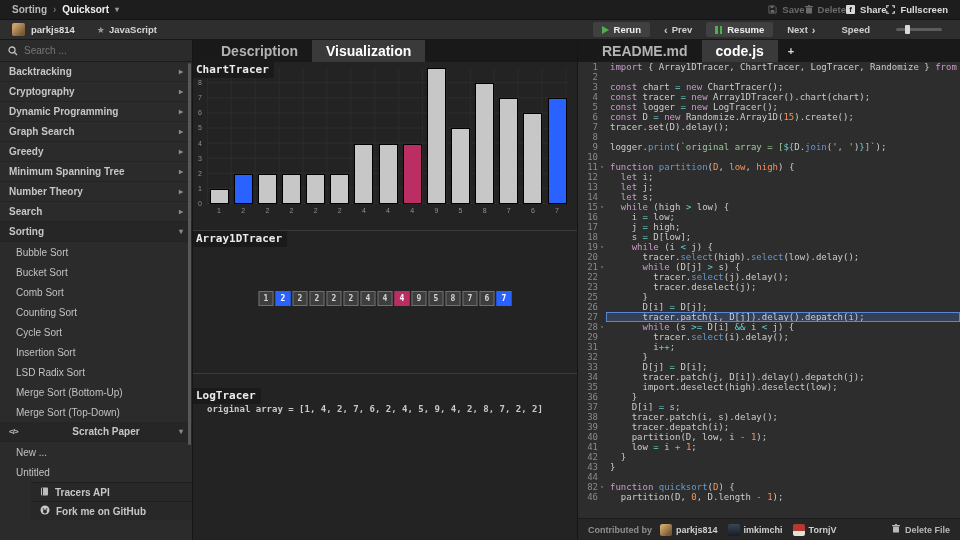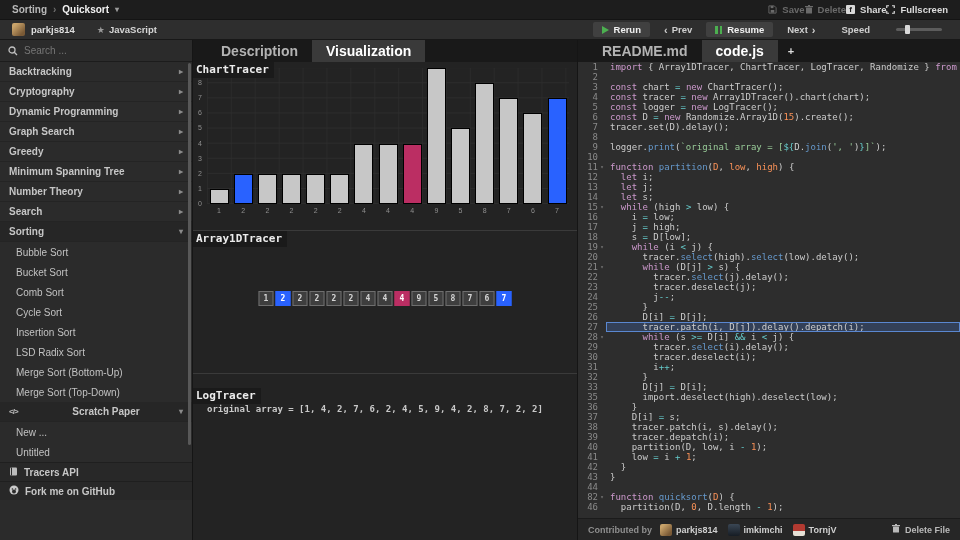--- a/index.html
+++ b/index.html
@@ -44,21 +44,21 @@
   #sidebar { position:relative; width:193px; background:#2b2b2b; border-right:1px solid #151515; overflow:hidden; }
   .search-row { height:22px; display:flex; align-items:center; gap:6px; padding:0 8px; border-bottom:1px solid #1c1c1c; }
   .search-row input { flex:1; background:transparent; border:none; outline:none; color:#ccc; font-size:10px; font-family:"Liberation Sans",sans-serif; }
   .search-row input::placeholder { color:#767676; }
   .nav-row { height:20px; display:flex; align-items:center; padding:0 9px; font-size:10px; color:#c6c6c6;
              border-bottom:1px solid #242424; cursor:pointer;gap:26px; }
   .nav-row.cat { font-weight:bold; }
   .nav-row.cat.open { background:#262626; }
   .nav-row .arr { margin-left:auto; color:#8b8b8b; font-size:8px; }
   .nav-row.sub { padding-left:16px; color:#c2c2c2; border-bottom:none; height:20px; }
-  .nav-row.link { font-weight:bold; border-top:1px solid #1f1f1f; border-bottom:none; height:19px; gap:6px; background:#282828; }
+  .nav-row.link { font-weight:bold; border-top:1px solid #1f1f1f; border-bottom:none; height:19px; gap:6px; background:#282828;margin-left:31px; }
   .code-ic { font-size:8px; font-weight:bold; color:#bbb; letter-spacing:-1px; }
   #side-scroll { position:absolute; right:1px; top:23px; width:3px; height:382px; background:#585858; border-radius:2px; }
 
   
   #viz { position:relative; width:385px; background:#232323; border-right:1px solid #151515; }
   .tabbar { height:22px; background:#191919; display:flex; align-items:stretch; padding-left:14px; }
   .tab { padding:0 14px; line-height:22px; font-size:14px; font-weight:bold; color:#b3b3b3; cursor:pointer; }
   .tab.active { background:#3a3a3a; color:#fff; }
   .tab.plus { padding:0 10px; color:#ddd; font-size:11px; }
   .vsec { position:absolute; left:0; right:0; border-bottom:1px solid #3a3a3a; }
@@ -225,20 +225,21 @@
           <span>Search</span>
           <span class="arr">▸</span>
         </div>
         <div class="nav-row cat open">
           <span>Sorting</span>
           <span class="arr">▾</span>
         </div>
         <div class="nav-row sub">Bubble Sort</div>
         <div class="nav-row sub">Bucket Sort</div>
         <div class="nav-row sub">Comb Sort</div>
+        <div class="nav-row sub">Counting Sort</div>
         <div class="nav-row sub">Cycle Sort</div>
         <div class="nav-row sub">Insertion Sort</div>
         <div class="nav-row sub">LSD Radix Sort</div>
         <div class="nav-row sub">Merge Sort (Bottom-Up)</div>
         <div class="nav-row sub">Merge Sort (Top-Down)</div>
         <div class="nav-row cat open"><span class="code-ic">&lt;/&gt;</span>&nbsp;<span>Scratch Paper</span><span class="arr">▾</span></div>
         <div class="nav-row sub">New ...</div>
         <div class="nav-row sub">Untitled</div>
         <div class="nav-row link">
           <span><svg width="9" height="9" viewBox="0 0 9 9">
@@ -395,30 +396,29 @@
         <div class="cl"><div class="gut"><span class="no">14</span><span class="fold"></span></div><div class="src">  <span class="kw">let</span> s;</div></div>
         <div class="cl"><div class="gut"><span class="no">15</span><span class="fold">▾</span></div><div class="src">  <span class="kw">while</span> (high <span class="op">&gt;</span> low) {</div></div>
         <div class="cl"><div class="gut"><span class="no">16</span><span class="fold"></span></div><div class="src">    i <span class="op">=</span> low;</div></div>
         <div class="cl"><div class="gut"><span class="no">17</span><span class="fold"></span></div><div class="src">    j <span class="op">=</span> high;</div></div>
         <div class="cl"><div class="gut"><span class="no">18</span><span class="fold"></span></div><div class="src">    s <span class="op">=</span> D[low];</div></div>
         <div class="cl"><div class="gut"><span class="no">19</span><span class="fold">▾</span></div><div class="src">    <span class="kw">while</span> (i <span class="op">&lt;</span> j) {</div></div>
         <div class="cl"><div class="gut"><span class="no">20</span><span class="fold"></span></div><div class="src">      tracer.<span class="fn">select</span>(high).<span class="fn">select</span>(low).delay();</div></div>
         <div class="cl"><div class="gut"><span class="no">21</span><span class="fold">▾</span></div><div class="src">      <span class="kw">while</span> (D[j] <span class="op">&gt;</span> s) {</div></div>
         <div class="cl"><div class="gut"><span class="no">22</span><span class="fold"></span></div><div class="src">        tracer.<span class="fn">select</span>(j).delay();</div></div>
         <div class="cl"><div class="gut"><span class="no">23</span><span class="fold"></span></div><div class="src">        tracer.deselect(j);</div></div>
-        <div class="cl"><div class="gut"><span class="no">24</span><span class="fold"></span></div><div class="src">        j<span class="op">--</span>;</div></div>
         <div class="cl"><div class="gut"><span class="no">25</span><span class="fold"></span></div><div class="src">      }</div></div>
         <div class="cl"><div class="gut"><span class="no">26</span><span class="fold"></span></div><div class="src">      D[i] <span class="op">=</span> D[j];</div></div>
         <div class="cl"><div class="gut"><span class="no">27</span><span class="fold"></span></div><div class="src hl">      tracer.patch(i, D[j]).delay().depatch(i);</div></div>
         <div class="cl"><div class="gut"><span class="no">28</span><span class="fold">▾</span></div><div class="src">      <span class="kw">while</span> (s <span class="op">&gt;=</span> D[i] <span class="op">&amp;&amp;</span> i <span class="op">&lt;</span> j) {</div></div>
         <div class="cl"><div class="gut"><span class="no">29</span><span class="fold"></span></div><div class="src">        tracer.<span class="fn">select</span>(i).delay();</div></div>
-        <div class="cl"><div class="gut"><span class="no">30</span><span class="fold"></span></div><div class="src">        tracer.deselect(i);</div></div>
         <div class="cl"><div class="gut"><span class="no">31</span><span class="fold"></span></div><div class="src">        i<span class="op">++</span>;</div></div>
         <div class="cl"><div class="gut"><span class="no">32</span><span class="fold"></span></div><div class="src">      }</div></div>
         <div class="cl"><div class="gut"><span class="no">33</span><span class="fold"></span></div><div class="src">      D[j] <span class="op">=</span> D[i];</div></div>
+        <div class="cl"><div class="gut"><span class="no">34</span><span class="fold"></span></div><div class="src">      tracer.patch(j, D[i]).delay().depatch(j);</div></div>
         <div class="cl"><div class="gut"><span class="no">35</span><span class="fold"></span></div><div class="src">      import.deselect(high).deselect(low);</div></div>
         <div class="cl"><div class="gut"><span class="no">36</span><span class="fold"></span></div><div class="src">    }</div></div>
         <div class="cl"><div class="gut"><span class="no">37</span><span class="fold"></span></div><div class="src">    D[i] <span class="op">=</span> s;</div></div>
         <div class="cl"><div class="gut"><span class="no">38</span><span class="fold"></span></div><div class="src">    tracer.patch(i, s).delay();</div></div>
         <div class="cl"><div class="gut"><span class="no">39</span><span class="fold"></span></div><div class="src">    tracer.depatch(i);</div></div>
         <div class="cl"><div class="gut"><span class="no">40</span><span class="fold"></span></div><div class="src">    partition(D, low, i <span class="op">-</span> <span class="num">1</span>);</div></div>
         <div class="cl"><div class="gut"><span class="no">41</span><span class="fold"></span></div><div class="src">    low <span class="op">=</span> i <span class="op">+</span> <span class="num">1</span>;</div></div>
         <div class="cl"><div class="gut"><span class="no">42</span><span class="fold"></span></div><div class="src">  }</div></div>
         <div class="cl"><div class="gut"><span class="no">43</span><span class="fold"></span></div><div class="src">}</div></div>
         <div class="cl"><div class="gut"><span class="no">44</span><span class="fold"></span></div><div class="src"></div></div>

